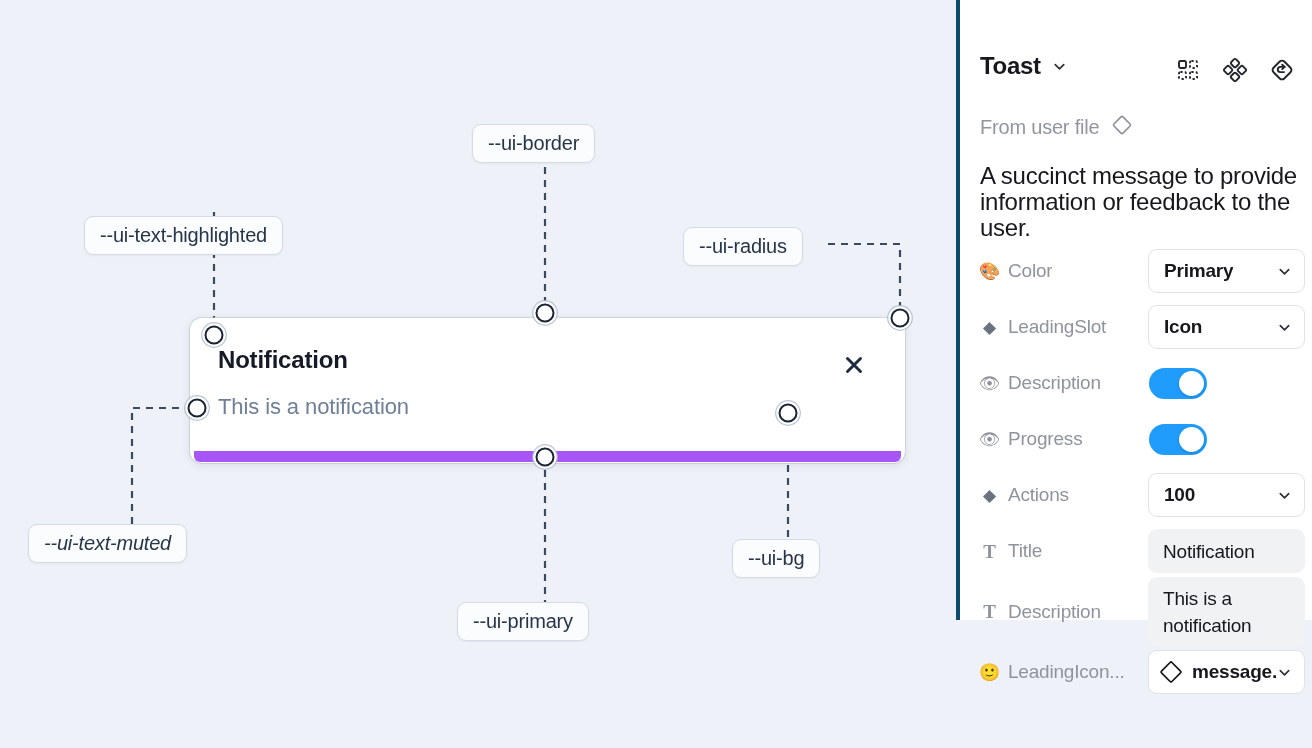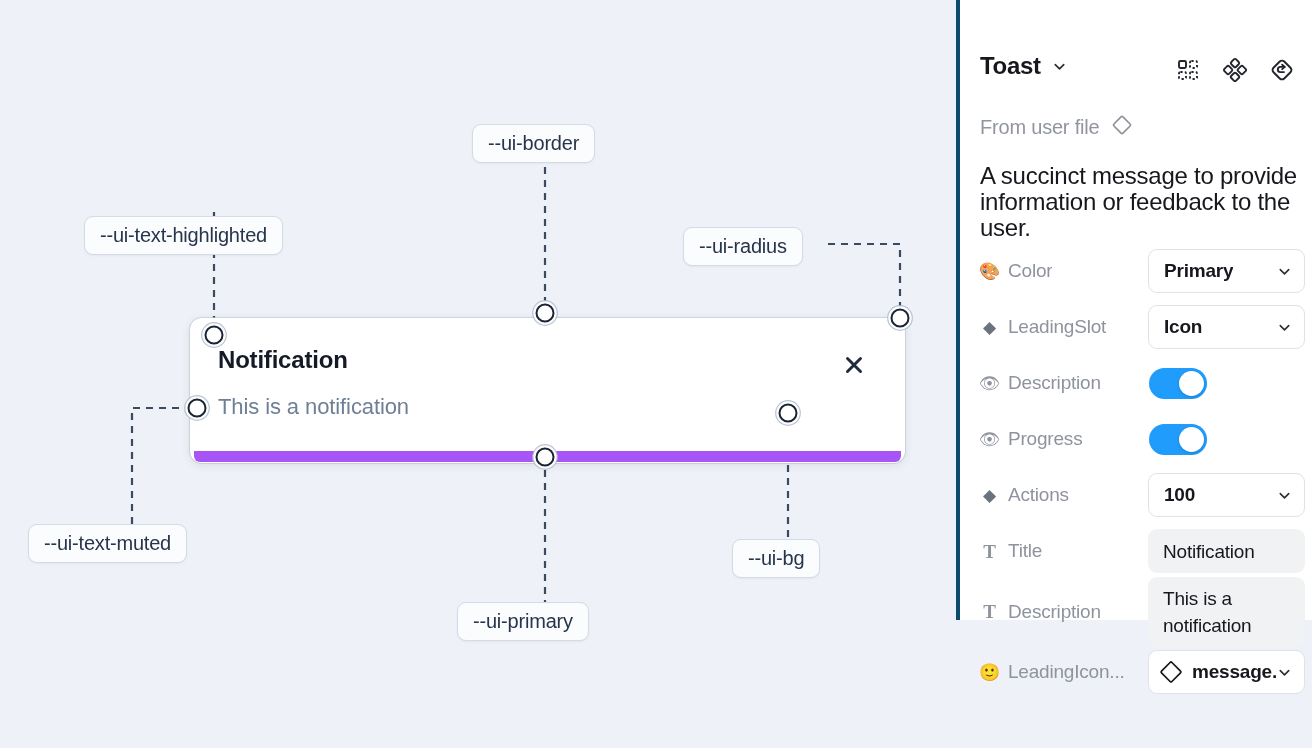--- a/index.html
+++ b/index.html
@@ -199,21 +199,21 @@
   <div class="handle" style="left:214px; top:335px;"></div>
   <div class="handle" style="left:545px; top:313px;"></div>
   <div class="handle" style="left:900px; top:318px;"></div>
   <div class="handle" style="left:197px; top:408px;"></div>
   <div class="handle" style="left:788px; top:413px;"></div>
   <div class="handle" style="left:545px; top:457px;"></div>
 
   <div class="pill" style="left:84px;  top:180px;margin-top:36px;">--ui-text-highlighted</div>
   <div class="pill" style="left:472px; top:107px;margin-top:17px;">--ui-border</div>
   <div class="pill" style="left:683px; top:227px;">--ui-radius</div>
-  <div class="pill" style="left:28px;  top:524px;">--ui-text-muted</div>
+  <div class="pill" style="left:28px;  top:524px;font-style:italic;">--ui-text-muted</div>
   <div class="pill" style="left:457px; top:602px;">--ui-primary</div>
   <div class="pill" style="left:732px; top:539px;">--ui-bg</div>
 </div>
 
 <div id="panel">
 
   <div id="panel-title-wrap">
     <span id="panel-title">Toast</span>
     <span class="chev">
       <svg width="15" height="15" viewBox="0 0 16 16" fill="none" stroke="#2b2f36" stroke-width="1.8" stroke-linecap="round" stroke-linejoin="round">

